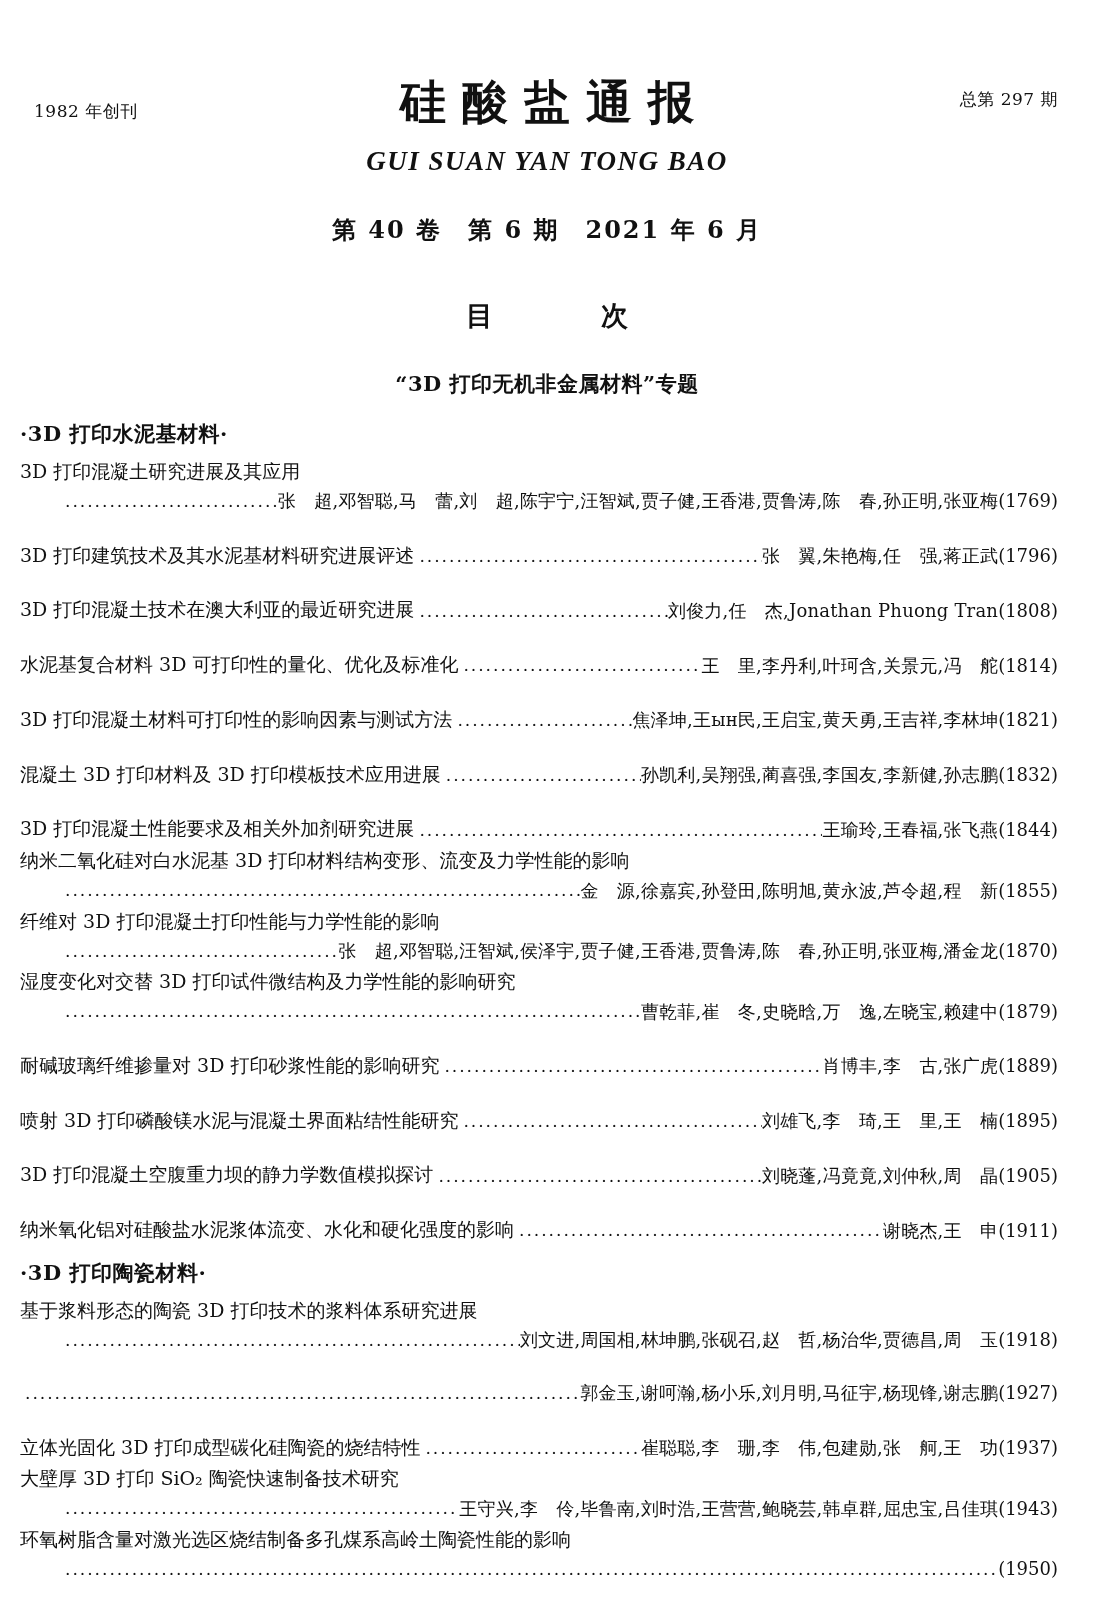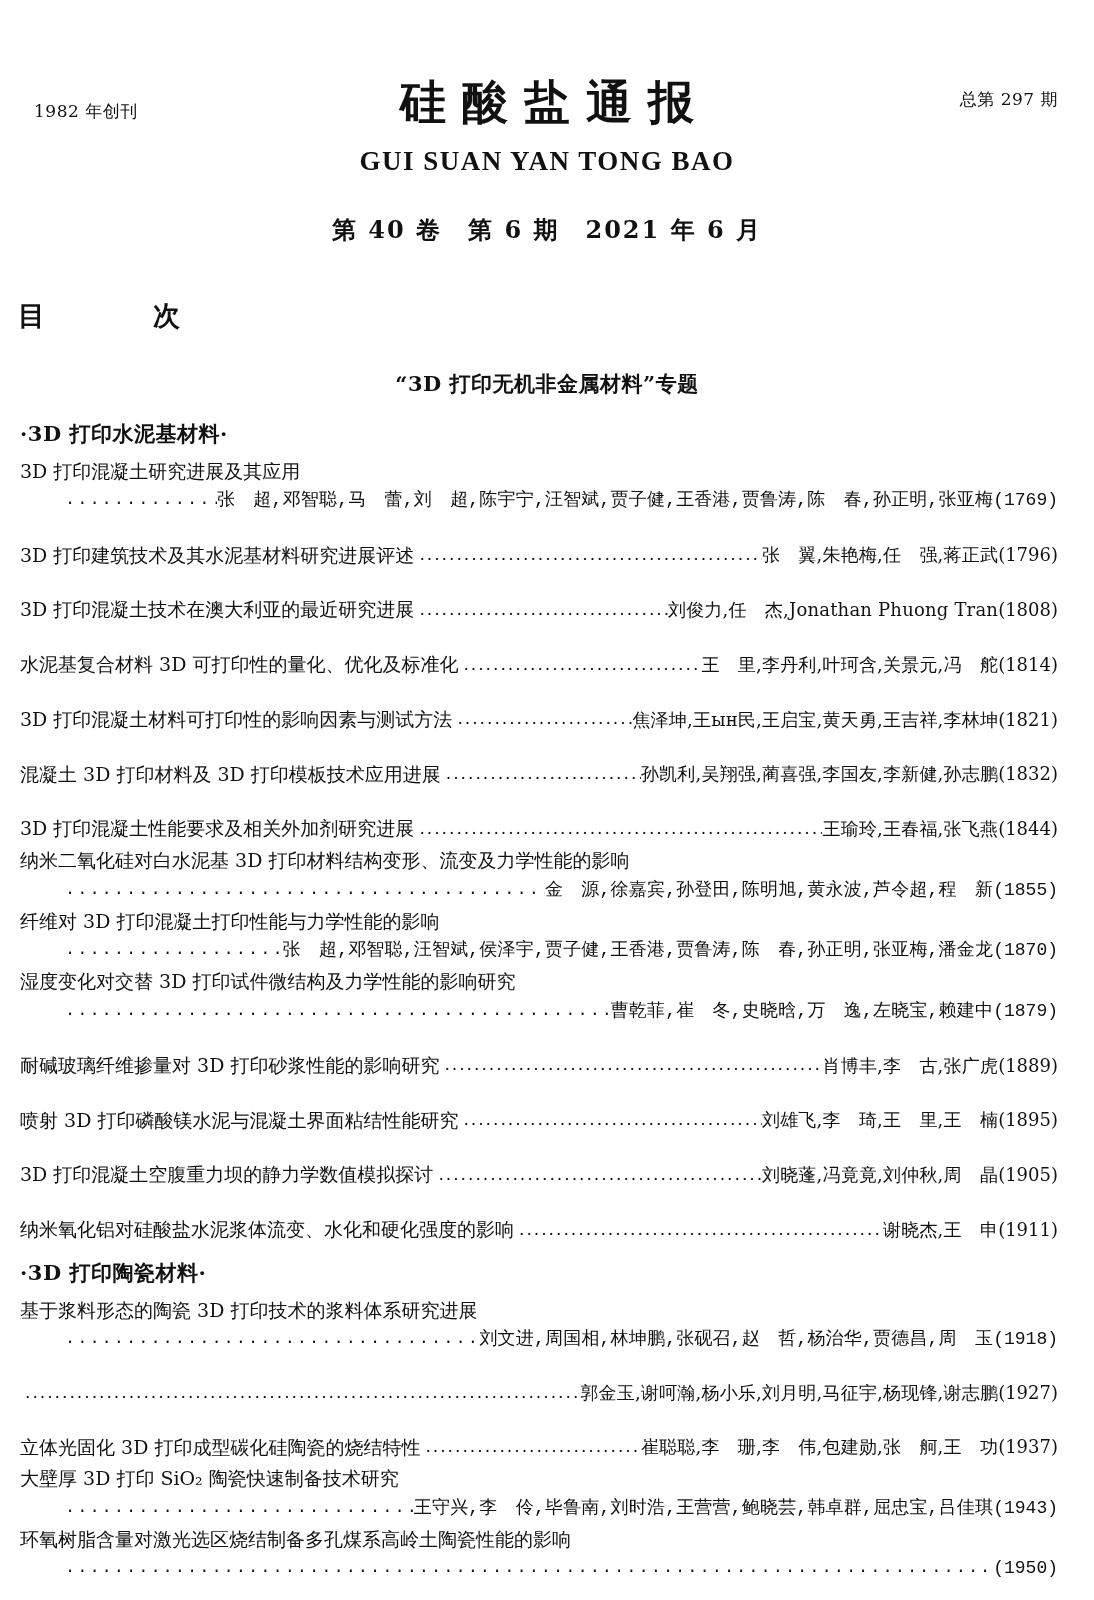--- a/index.html
+++ b/index.html
@@ -48,29 +48,31 @@
     text-indent: 16px;
     font-family: Liberation Serif, serif;
   }
   .journal-title-en {
     text-align: center;
     font-size: 27px;
     font-weight: bold;
     letter-spacing: 1.5px;
     margin-top: 12px;
     font-family: "Liberation Serif", "DejaVu Serif", serif;
+    font-style: italic;
   }
   .volume-line {
     text-align: center;
     font-size: 24px;
     font-weight: bold;
     margin-top: 34px;
     letter-spacing: 2px;
   }
   .contents-title {
+    text-align: center;
     font-size: 27px;
     font-weight: bold;
     letter-spacing: 18px;
     text-indent: 18px;
     margin-top: 52px;
   }
   .special-topic {
     text-align: center;
     font-size: 21px;
     font-weight: bold;
@@ -87,21 +89,21 @@
     letter-spacing: 0.5px;
   }
   .entry {
     font-size: 19px;
     line-height: 1.62;
     margin-bottom: 1px;
   }
   
   .line {
     display: flex;
-    align-items: center;
+    align-items: flex-end;
     width: 100%;
     white-space: nowrap;
     margin-top: 24px;
   }
   .title-text {
     flex: 0 0 auto;
   }
   .dots {
     flex: 1 1 auto;
     overflow: hidden;
@@ -124,26 +126,25 @@
     flex: 0 0 auto;
     font-size: 18px;
   }
   
   .title-line {
     font-size: 19px;
     line-height: 1.6;
   }
   .author-line {
     display: flex;
-    align-items: flex-start;
+    align-items: flex-end;
     width: 100%;
     white-space: nowrap;
     padding-left: 40px;
     box-sizing: border-box;
-    font-family: Liberation Mono, monospace;
   }
   .author-line .dots {
     flex: 1 1 auto;
   }
   .author-line .authors {
     flex: 0 0 auto;
   }
 </style>
 </head>
 <body>

